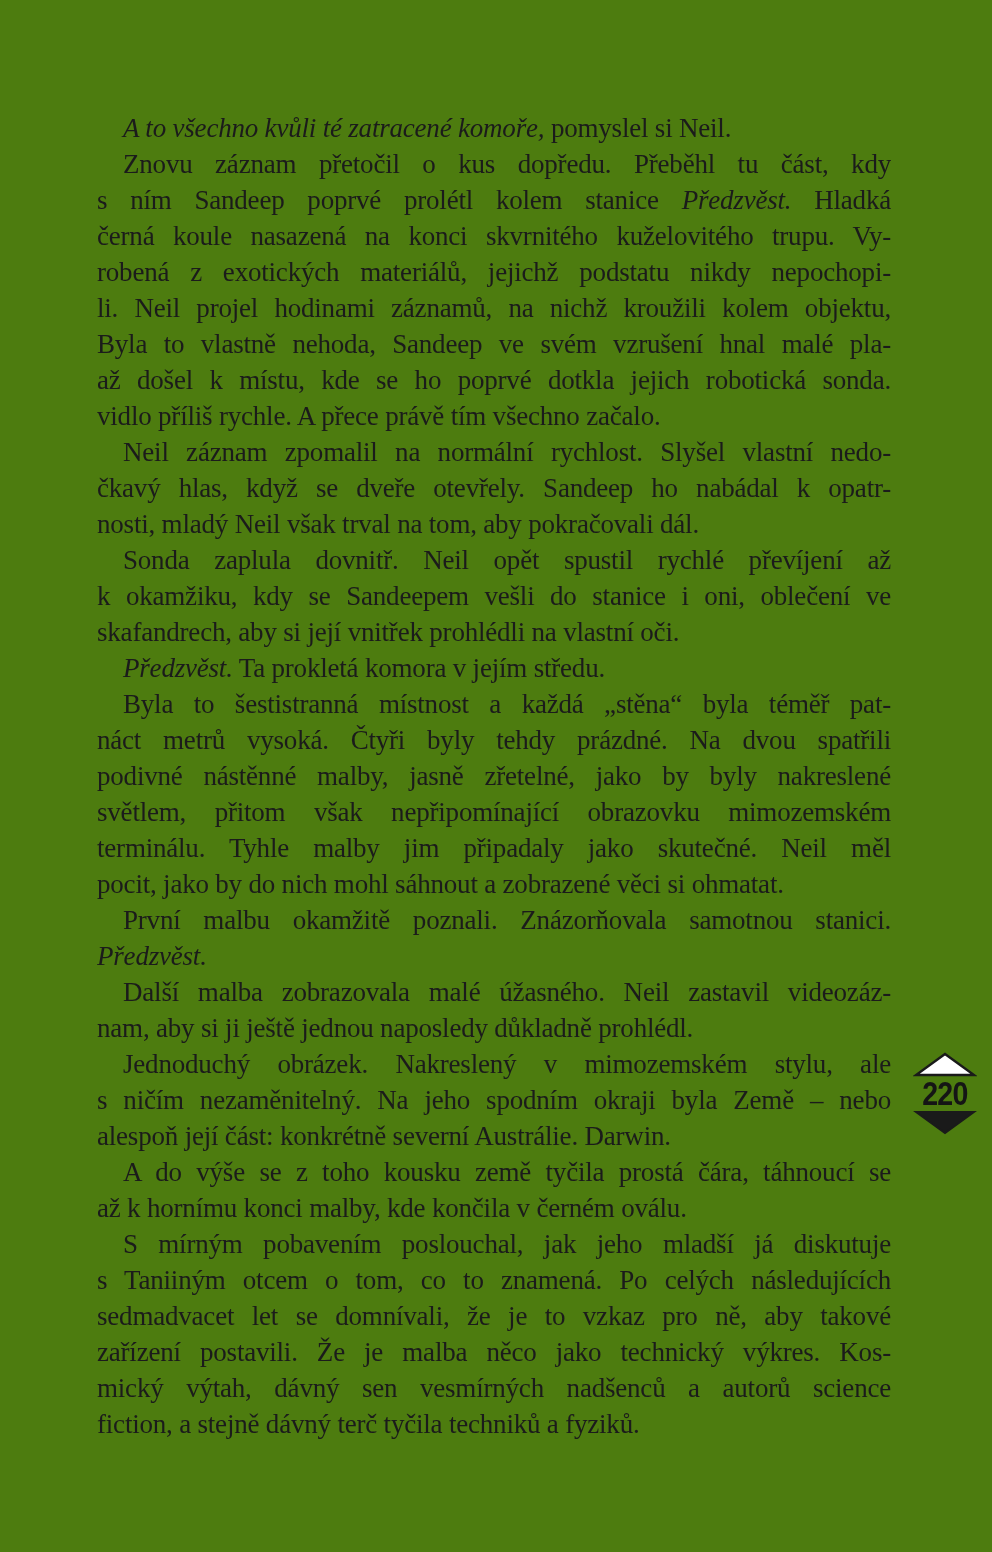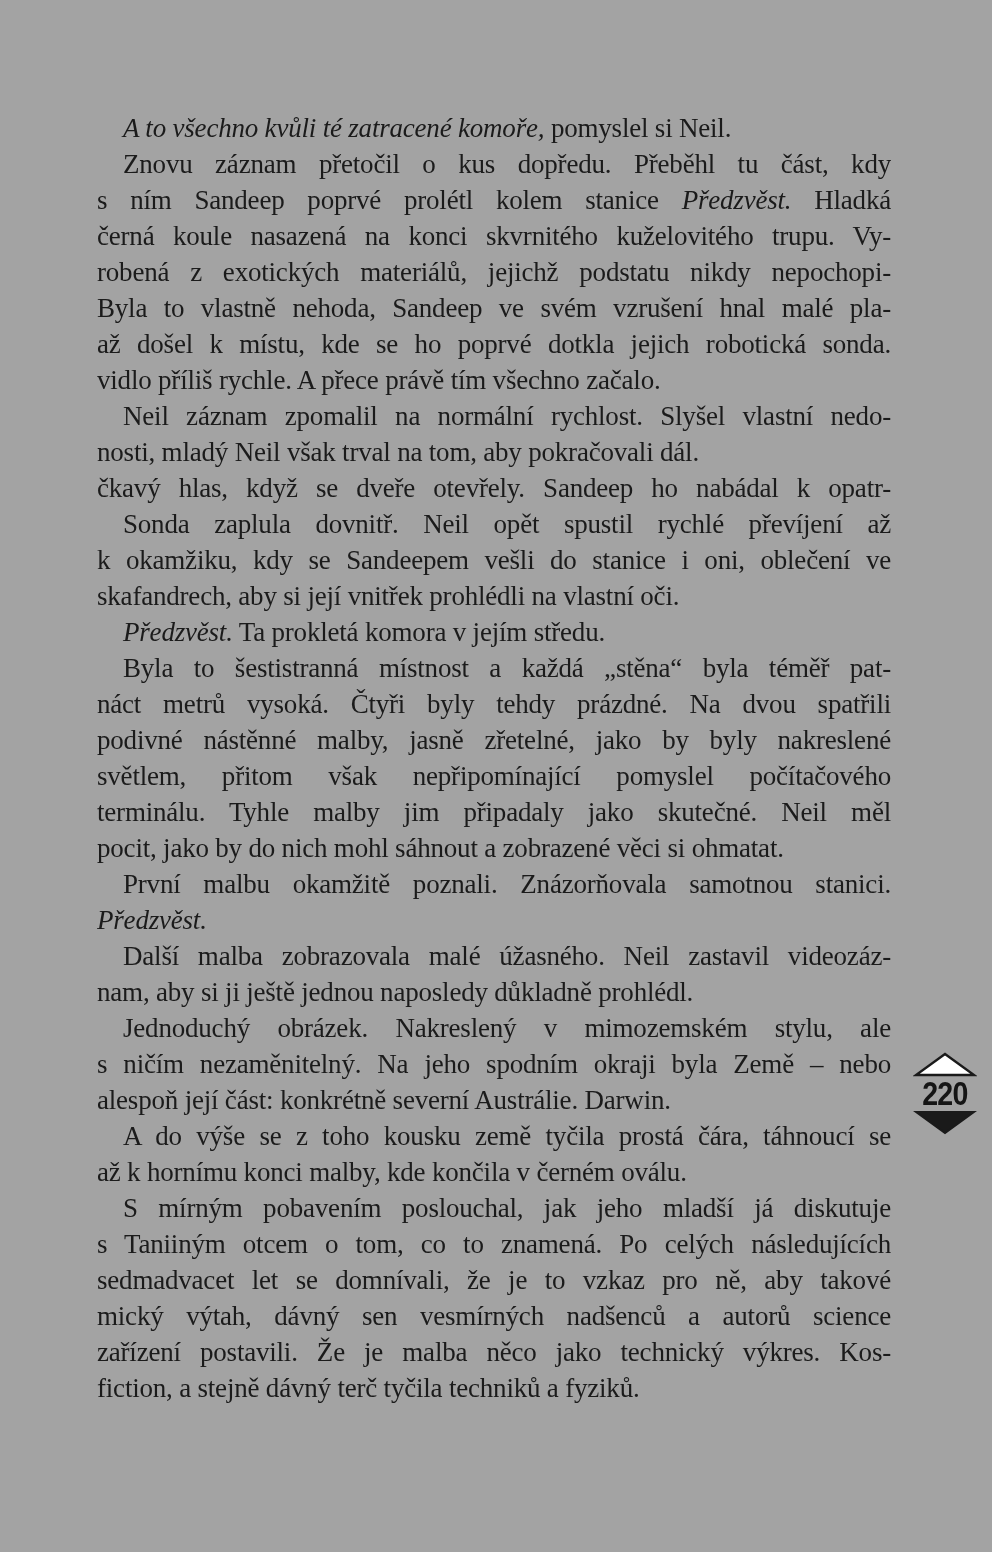--- a/index.html
+++ b/index.html
@@ -10,21 +10,21 @@
     width: 992px;
     height: 1552px;
     background: #ffffff;
     position: relative;
     overflow: hidden;
     font-family: "Liberation Serif", serif;
   }
   .page {
     position: absolute;
     inset: 0;
-    background: #a3a3a3;
+    background: #4d7c0f;
   }
   .text-block {
     position: absolute;
     left: 97px;
     top: 110px;
     width: 794px;
     color: #1b1b1b;
     font-size: 27px;
     line-height: 36px;
     letter-spacing: -0.2px;
@@ -89,42 +89,43 @@
   <div class="text-block" style="color: rgb(27, 27, 27);">
 
   <div class="para">
         <div class="line last indent"><span class="it">A to všechno kvůli té zatracené komoře,</span><span> pomyslel si Neil.</span></div>
       </div>
       <div class="para">
         <div class="line indent"><span>Znovu záznam přetočil o kus dopředu. Přeběhl tu část, kdy</span></div>
         <div class="line"><span>s ním Sandeep poprvé prolétl kolem stanice </span><span class="it">Předzvěst.</span><span> Hladká</span></div>
         <div class="line"><span>černá koule nasazená na konci skvrnitého kuželovitého trupu. Vy-</span></div>
         <div class="line"><span>robená z exotických materiálů, jejichž podstatu nikdy nepochopi-</span></div>
+        <div class="line"><span>li. Neil projel hodinami záznamů, na nichž kroužili kolem objektu,</span></div>
         <div class="line"><span>Byla to vlastně nehoda, Sandeep ve svém vzrušení hnal malé pla-</span></div>
         <div class="line"><span>až došel k místu, kde se ho poprvé dotkla jejich robotická sonda.</span></div>
         <div class="line last"><span>vidlo příliš rychle. A přece právě tím všechno začalo.</span></div>
       </div>
       <div class="para">
         <div class="line indent"><span>Neil záznam zpomalil na normální rychlost. Slyšel vlastní nedo-</span></div>
+        <div class="line"><span>čkavý hlas, když se dveře otevřely. Sandeep ho nabádal k opatr-</span></div>
         <div class="line last"><span>nosti, mladý Neil však trval na tom, aby pokračovali dál.</span></div>
-        <div class="line"><span>čkavý hlas, když se dveře otevřely. Sandeep ho nabádal k opatr-</span></div>
       </div>
       <div class="para">
         <div class="line indent"><span>Sonda zaplula dovnitř. Neil opět spustil rychlé převíjení až</span></div>
         <div class="line"><span>k okamžiku, kdy se Sandeepem vešli do stanice i oni, oblečení ve</span></div>
         <div class="line last"><span>skafandrech, aby si její vnitřek prohlédli na vlastní oči.</span></div>
       </div>
       <div class="para">
         <div class="line last indent"><span class="it">Předzvěst.</span><span> Ta prokletá komora v jejím středu.</span></div>
       </div>
       <div class="para">
         <div class="line indent"><span>Byla to šestistranná místnost a každá „stěna“ byla téměř pat-</span></div>
         <div class="line"><span>náct metrů vysoká. Čtyři byly tehdy prázdné. Na dvou spatřili</span></div>
         <div class="line"><span>podivné nástěnné malby, jasně zřetelné, jako by byly nakreslené</span></div>
-        <div class="line"><span>světlem, přitom však nepřipomínající pomyslel počítačového</span></div>
+        <div class="line"><span>světlem, přitom však nepřipomínající obrazovku mimozemském</span></div>
         <div class="line"><span>terminálu. Tyhle malby jim připadaly jako skutečné. Neil měl</span></div>
         <div class="line last"><span>pocit, jako by do nich mohl sáhnout a zobrazené věci si ohmatat.</span></div>
       </div>
       <div class="para">
         <div class="line indent"><span>První malbu okamžitě poznali. Znázorňovala samotnou stanici.</span></div>
         <div class="line last"><span class="it">Předzvěst.</span></div>
       </div>
       <div class="para">
         <div class="line indent"><span>Další malba zobrazovala malé úžasného. Neil zastavil videozáz-</span></div>
         <div class="line last"><span>nam, aby si ji ještě jednou naposledy důkladně prohlédl.</span></div>
@@ -135,22 +136,22 @@
         <div class="line last"><span>alespoň její část: konkrétně severní Austrálie. Darwin.</span></div>
       </div>
       <div class="para">
         <div class="line indent"><span>A do výše se z toho kousku země tyčila prostá čára, táhnoucí se</span></div>
         <div class="line last"><span>až k hornímu konci malby, kde končila v černém oválu.</span></div>
       </div>
       <div class="para">
         <div class="line indent"><span>S mírným pobavením poslouchal, jak jeho mladší já diskutuje</span></div>
         <div class="line"><span>s Taniiným otcem o tom, co to znamená. Po celých následujících</span></div>
         <div class="line"><span>sedmadvacet let se domnívali, že je to vzkaz pro ně, aby takové</span></div>
+        <div class="line"><span>zařízení postavili. Že je malba něco jako technický výkres. Kos-</span></div>
         <div class="line"><span>mický výtah, dávný sen vesmírných nadšenců a autorů science</span></div>
-        <div class="line"><span>zařízení postavili. Že je malba něco jako technický výkres. Kos-</span></div>
         <div class="line last"><span>fiction, a stejně dávný terč tyčila techniků a fyziků.</span></div>
       </div>
     </div>
 
   <div class="pager">
     <button class="pager-btn" title="">
       <span>
         <svg width="64" height="25" viewBox="0 0 64 25">
           <polygon points="32,2 61,23 3,23" fill="#ffffff" stroke="#1a1a1a" stroke-width="2.4"></polygon>
         </svg>

